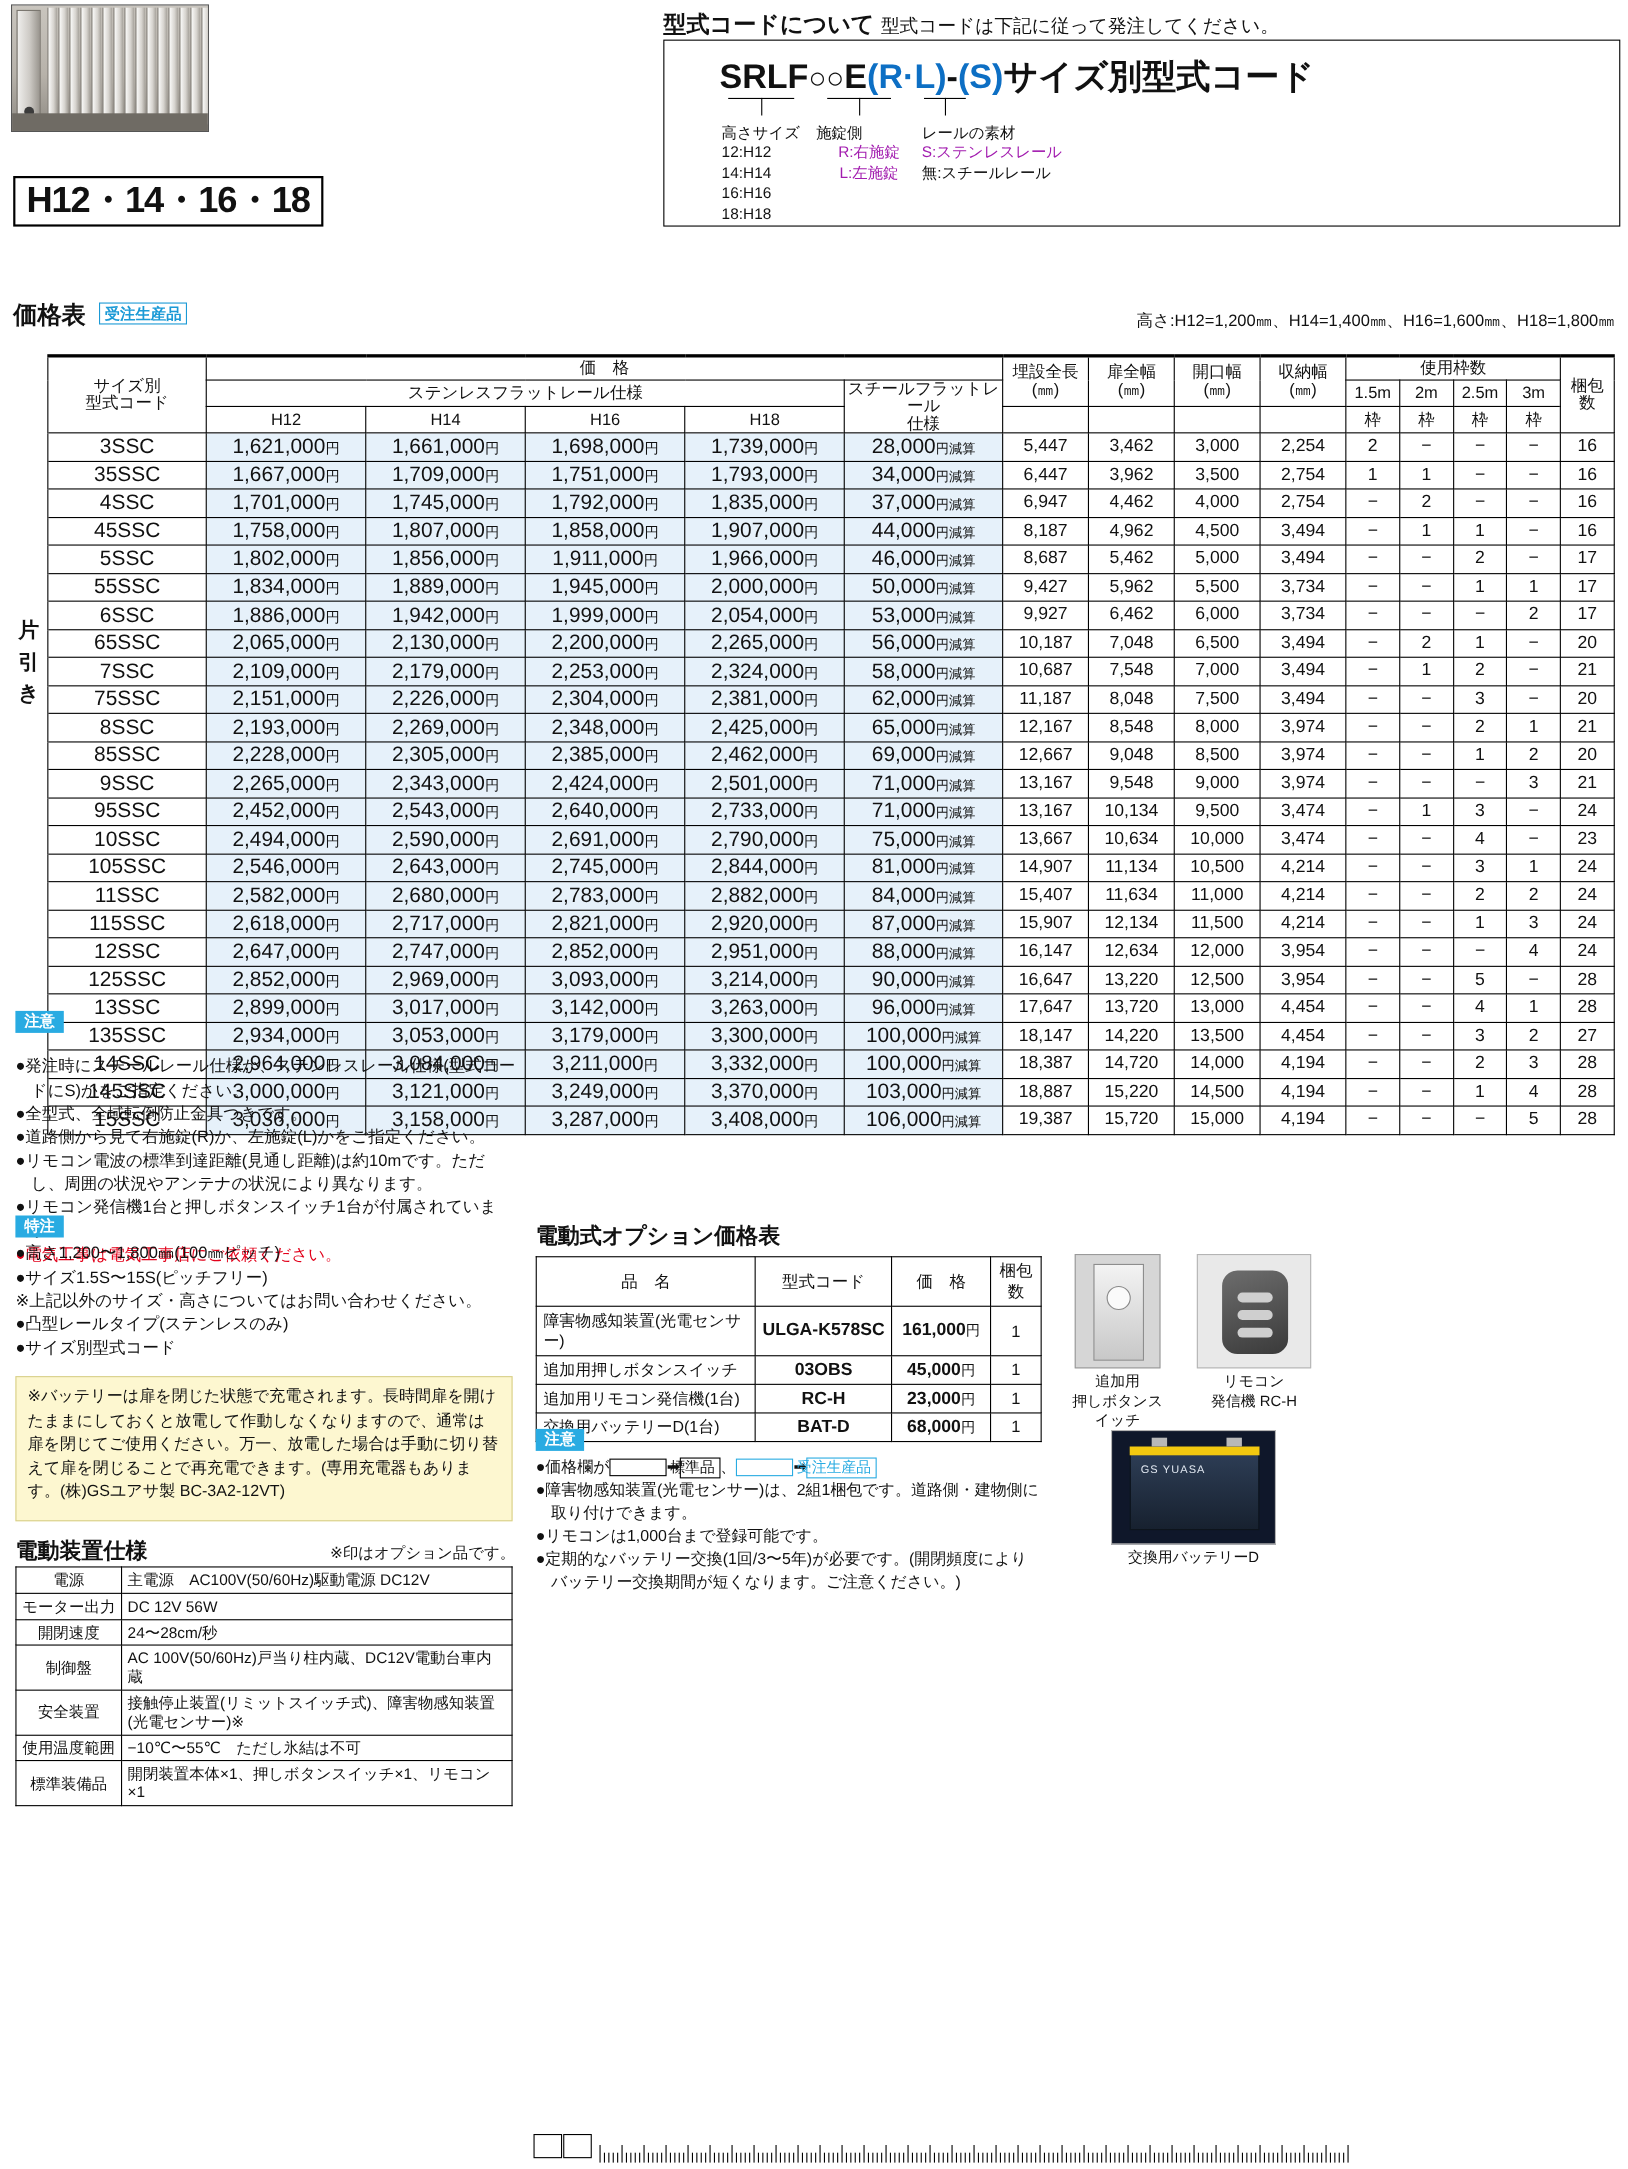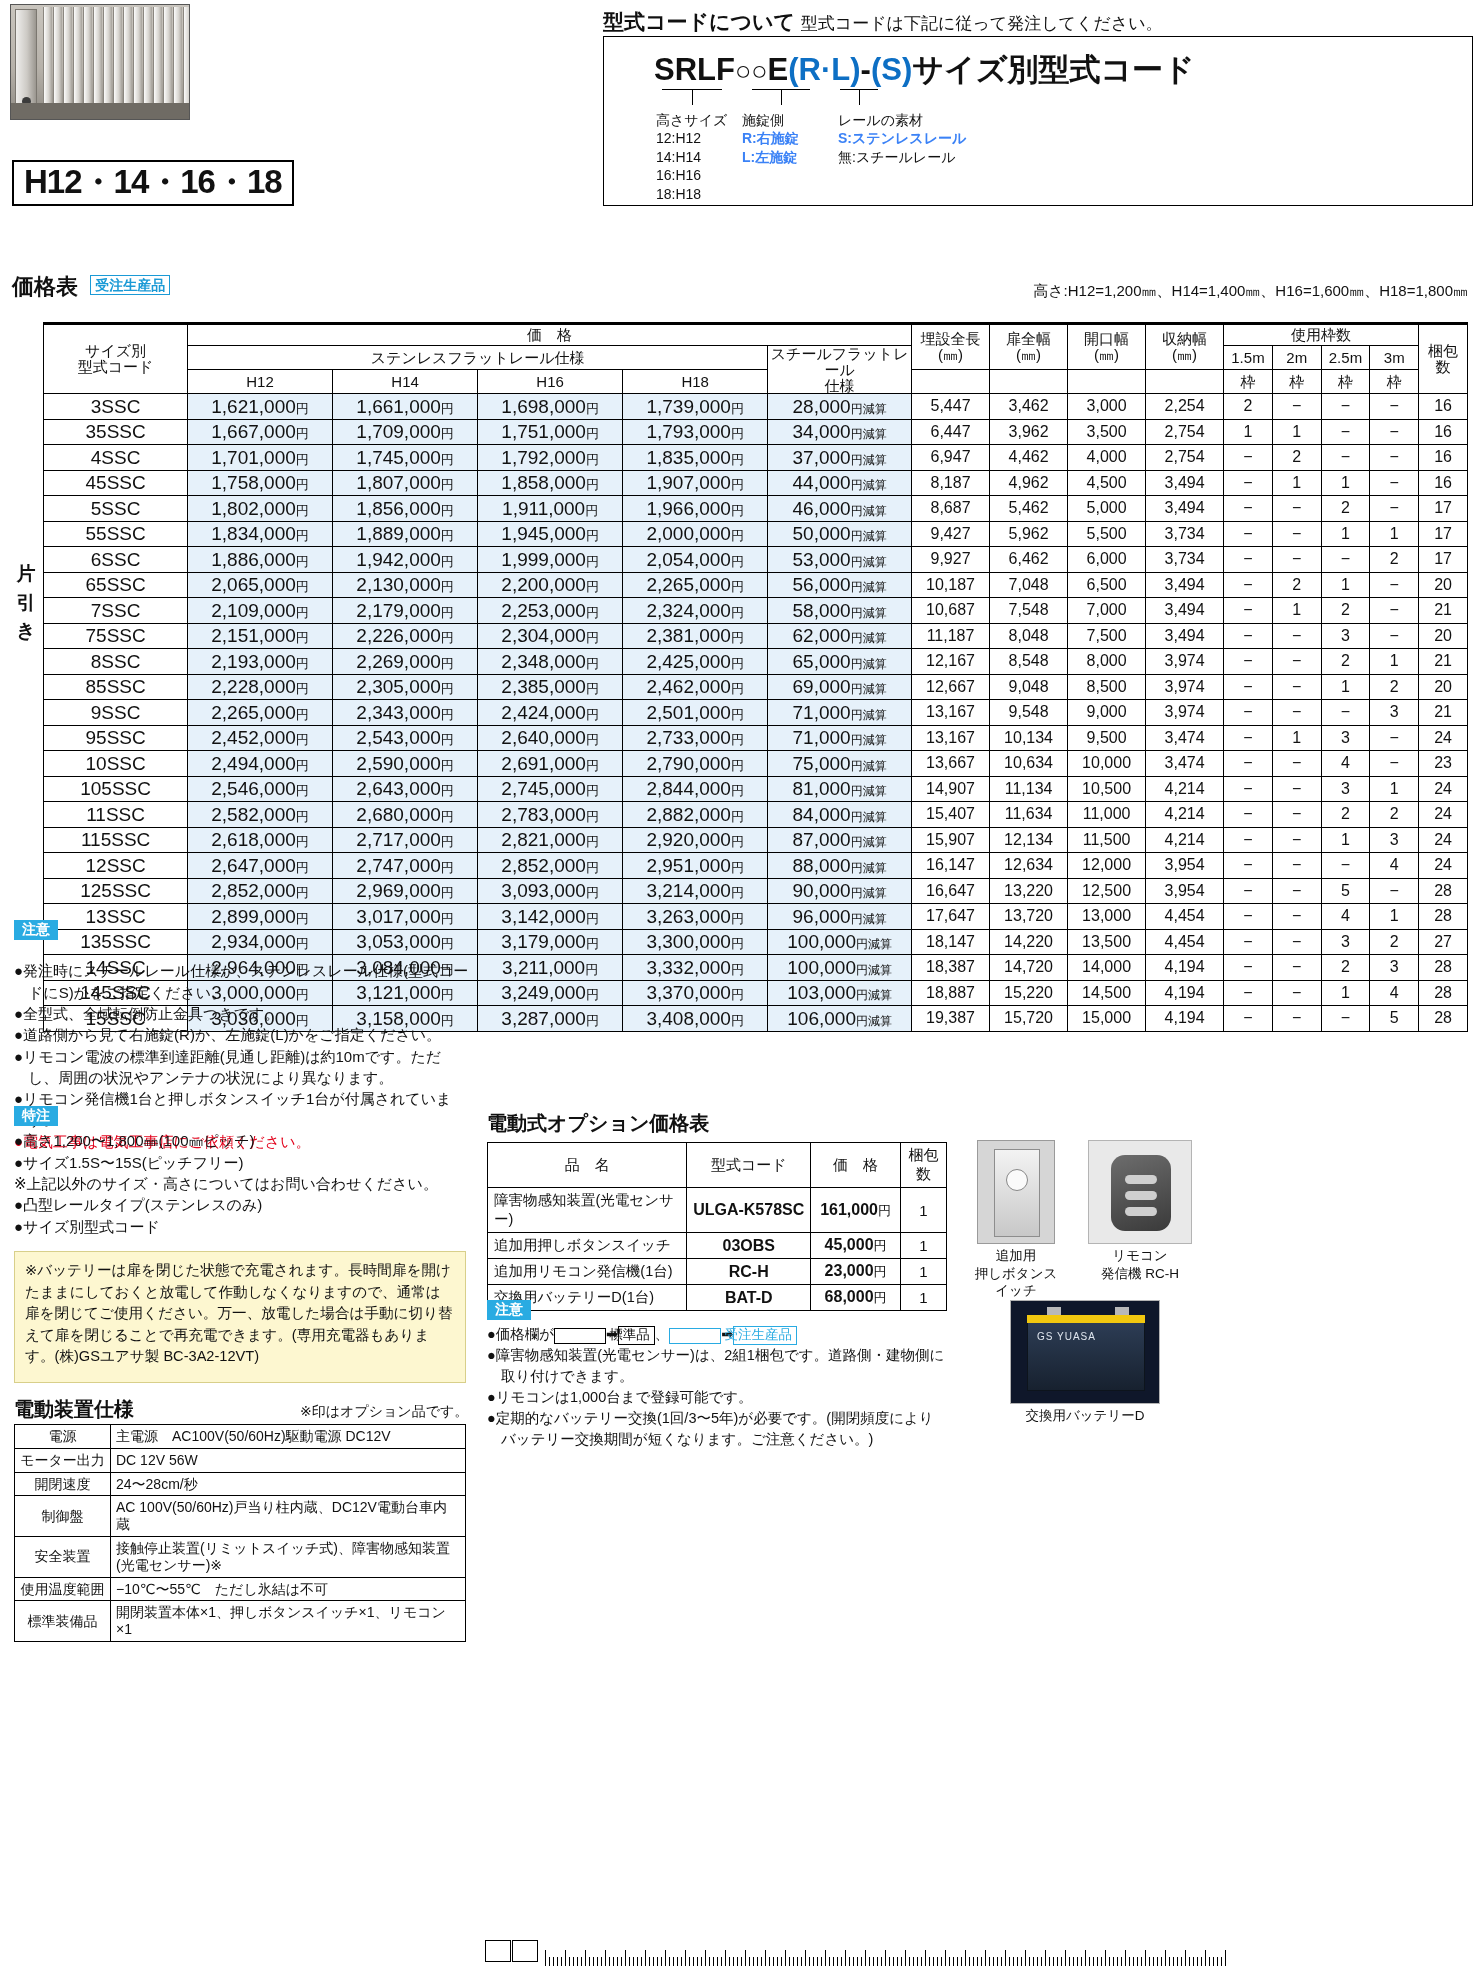--- a/index.html
+++ b/index.html
@@ -67,21 +67,21 @@
   .leaders .v{ position:absolute; width:1px; height:16px; background:#000; top:0;}
   .leaders .h{ position:absolute; height:1px; background:#000; top:0;}
   .code-legend{
     position:absolute; left:52px; top:74px; font-size:14px; line-height:1.32;
     white-space:nowrap;
   }
   .code-legend .col{ display:inline-block; vertical-align:top; }
   .code-legend .c1{ width:86px; }
   .code-legend .c2{ width:96px; }
   .code-legend b{ font-weight:normal;text-align:right; }
-  .code-legend .blue{ color:#3b82f6; font-weight:bold; }
+  .code-legend .blue{ color:#a21caf; font-weight:normal;text-align:center; }
 
   
   .price-h{
     position:absolute; left:12px; top:272px;
     font-size:22px; font-weight:bold; white-space:nowrap;
   }
   .tag-blue{
     display:inline-block; vertical-align:4px; margin-left:6px;
     border:1px solid #1b9ad6; color:#1b9ad6; font-size:14px; font-weight:bold;
     padding:1px 4px; line-height:1.15;

